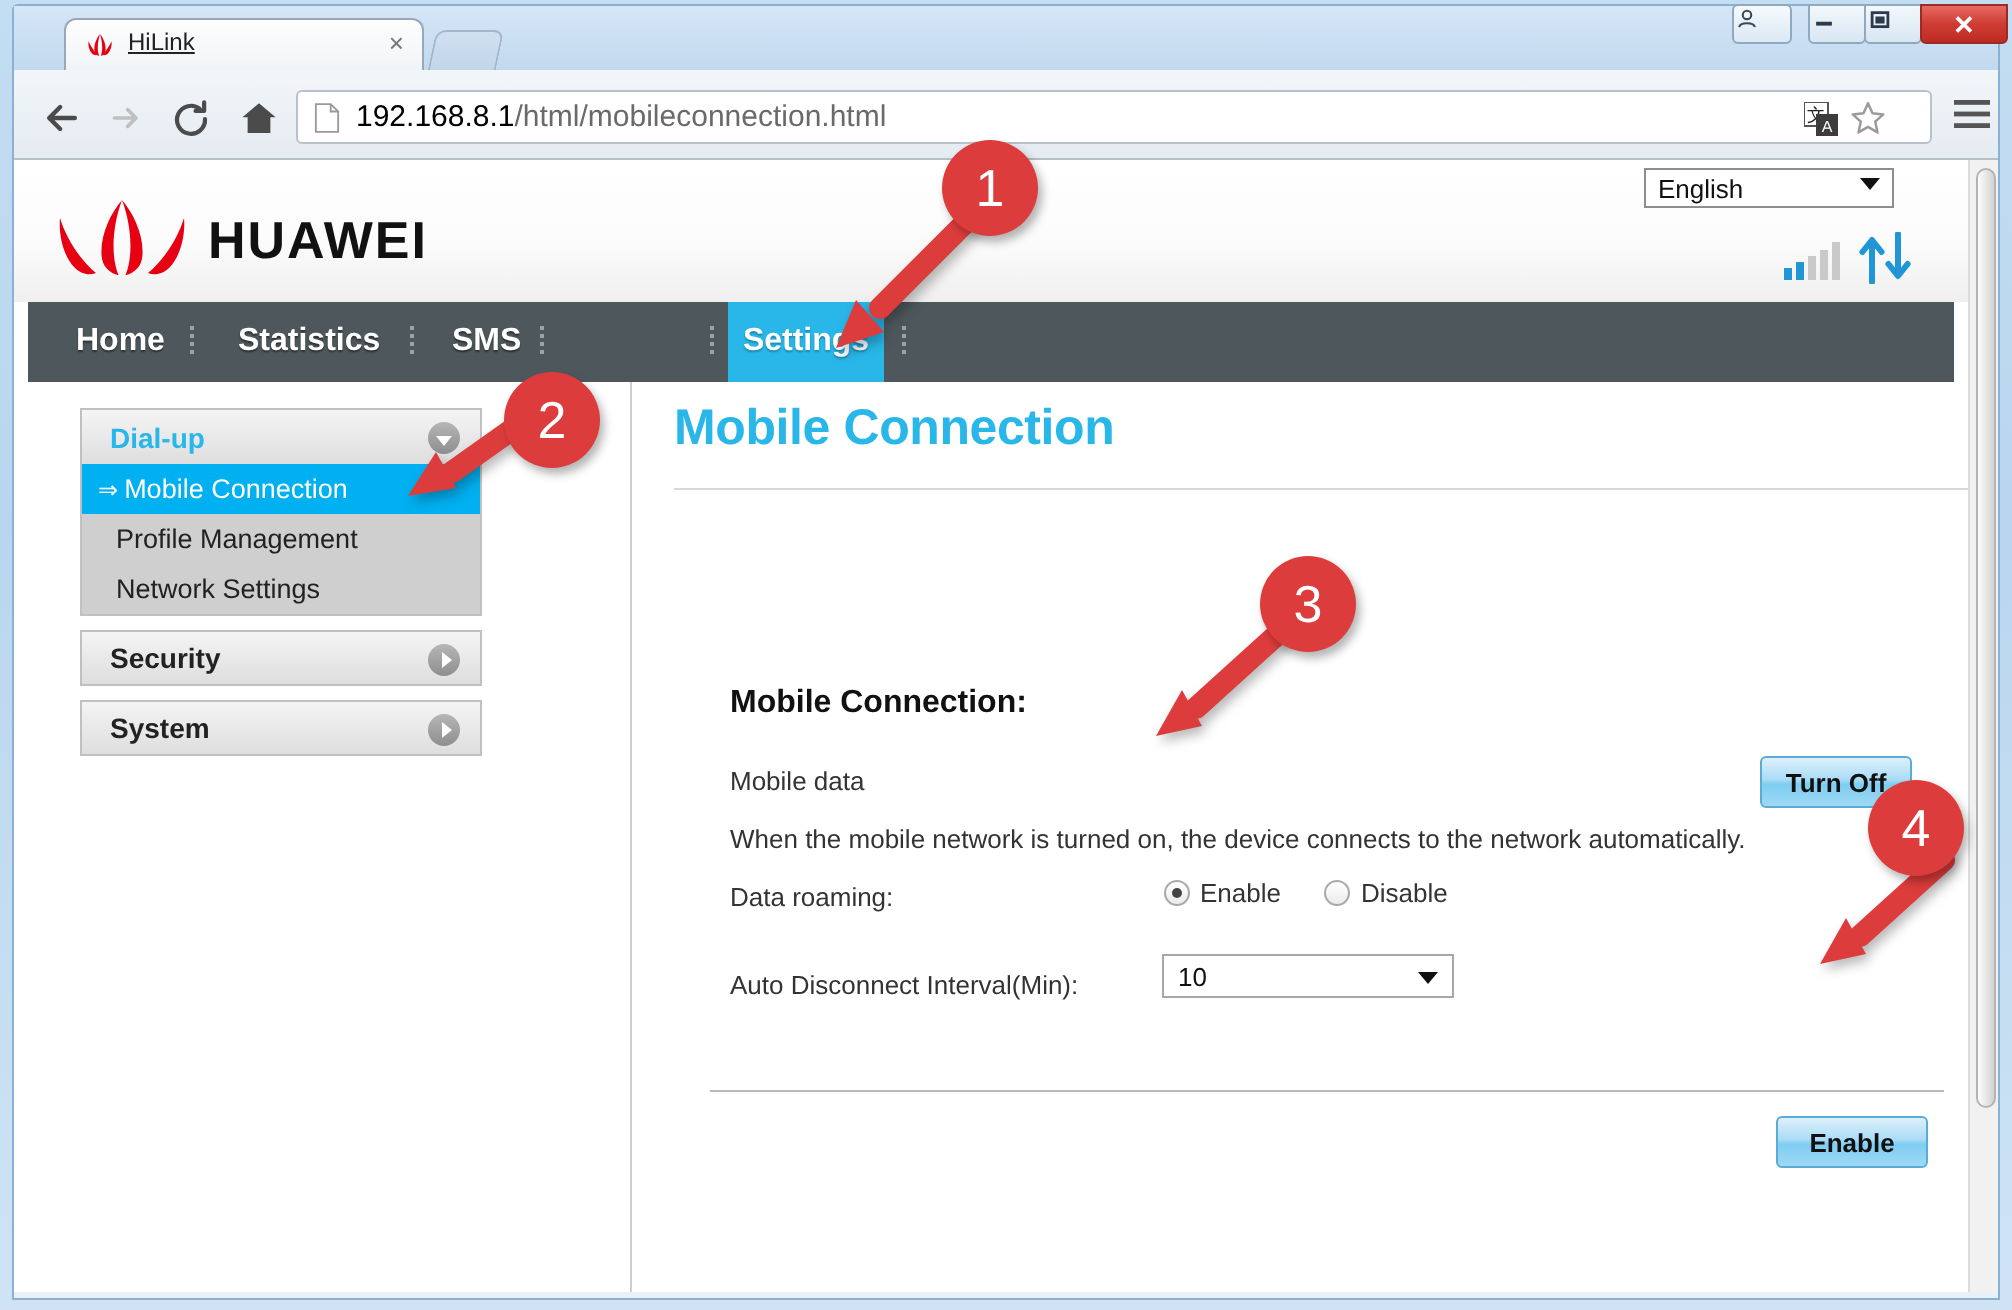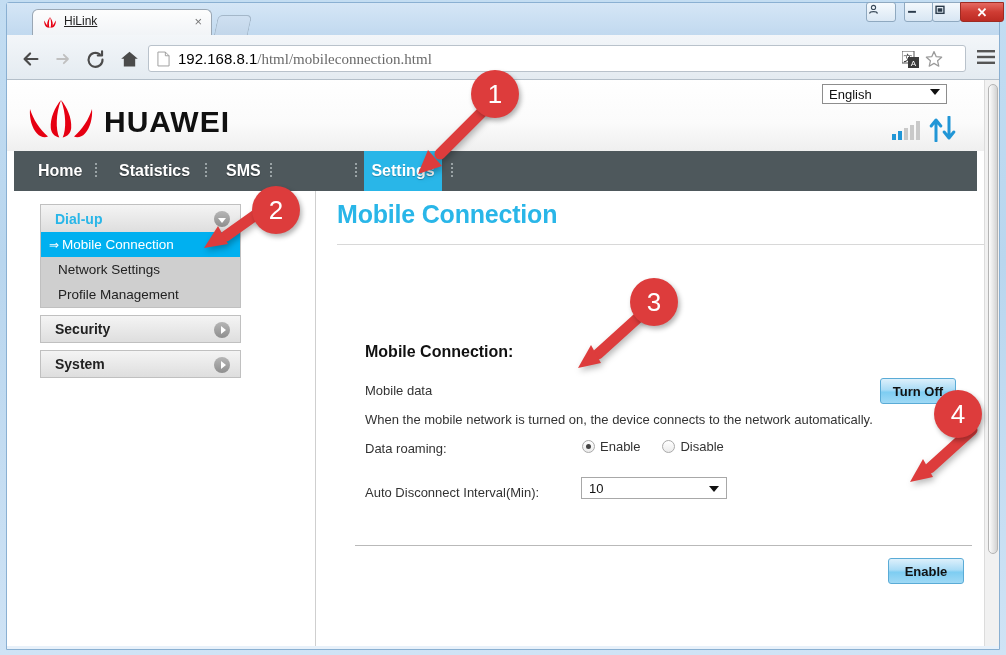--- a/index.html
+++ b/index.html
@@ -143,21 +143,21 @@
     width: 13px; height: 16px;
   }
   #omnibox-url {
     position: absolute;
     left: 29px; top: 4px;
     font-size: 15px;
     color: #222;
     white-space: nowrap;
   }
   #omnibox-url .url-host { color: #000; }
-  #omnibox-url .url-path { color: #6a6a6a; font-family: Liberation Serif, serif; }
+  #omnibox-url .url-path { color: #6a6a6a; }
   #translate-icon {
     position: absolute;
     right: 46px; top: 5px;
     width: 17px; height: 17px;
   }
   #star-icon {
     position: absolute;
     right: 22px; top: 4px;
     width: 18px; height: 18px;
   }
@@ -209,21 +209,21 @@
     background: linear-gradient(to bottom, #ffffff 0%, #fbfbfb 60%, #efefef 100%);
   }
   #huawei-logo {
     position: absolute;
     left: 20px; top: 19px;
     width: 68px; height: 40px;
   }
   #huawei-wordmark {
     position: absolute;
     left: 97px; top: 25px;
-    font-size: 30px;
+    font-size: 26px;
     font-weight: bold;
     letter-spacing: 1px;
     color: #111;
   }
   #lang-select {
     position: absolute;
     left: 815px; top: 4px;
     width: 125px; height: 20px;
     background: #ffffff;
     border: 1px solid #8d8d8d;
@@ -636,24 +636,24 @@
           <span class="chev">
               <span class="chev-glyph down"></span>
             </span>
         </div>
         <div id="side-sublist">
           <div class="side-sub-item active">
             <span class="sub-arrow">⇒</span>
             <span>Mobile Connection</span>
           </div>
           <div class="side-sub-item">
-            <span>Network Settings</span>
+            <span>Profile Management</span>
           </div>
           <div class="side-sub-item">
-            <span>Profile Management</span>
+            <span>Network Settings</span>
           </div>
         </div>
         <div class="side-group-head standalone">
           <span>Security</span>
           <span class="chev">
               <span class="chev-glyph"></span>
             </span>
         </div>
         <div class="side-group-head standalone">
           <span>System</span>

